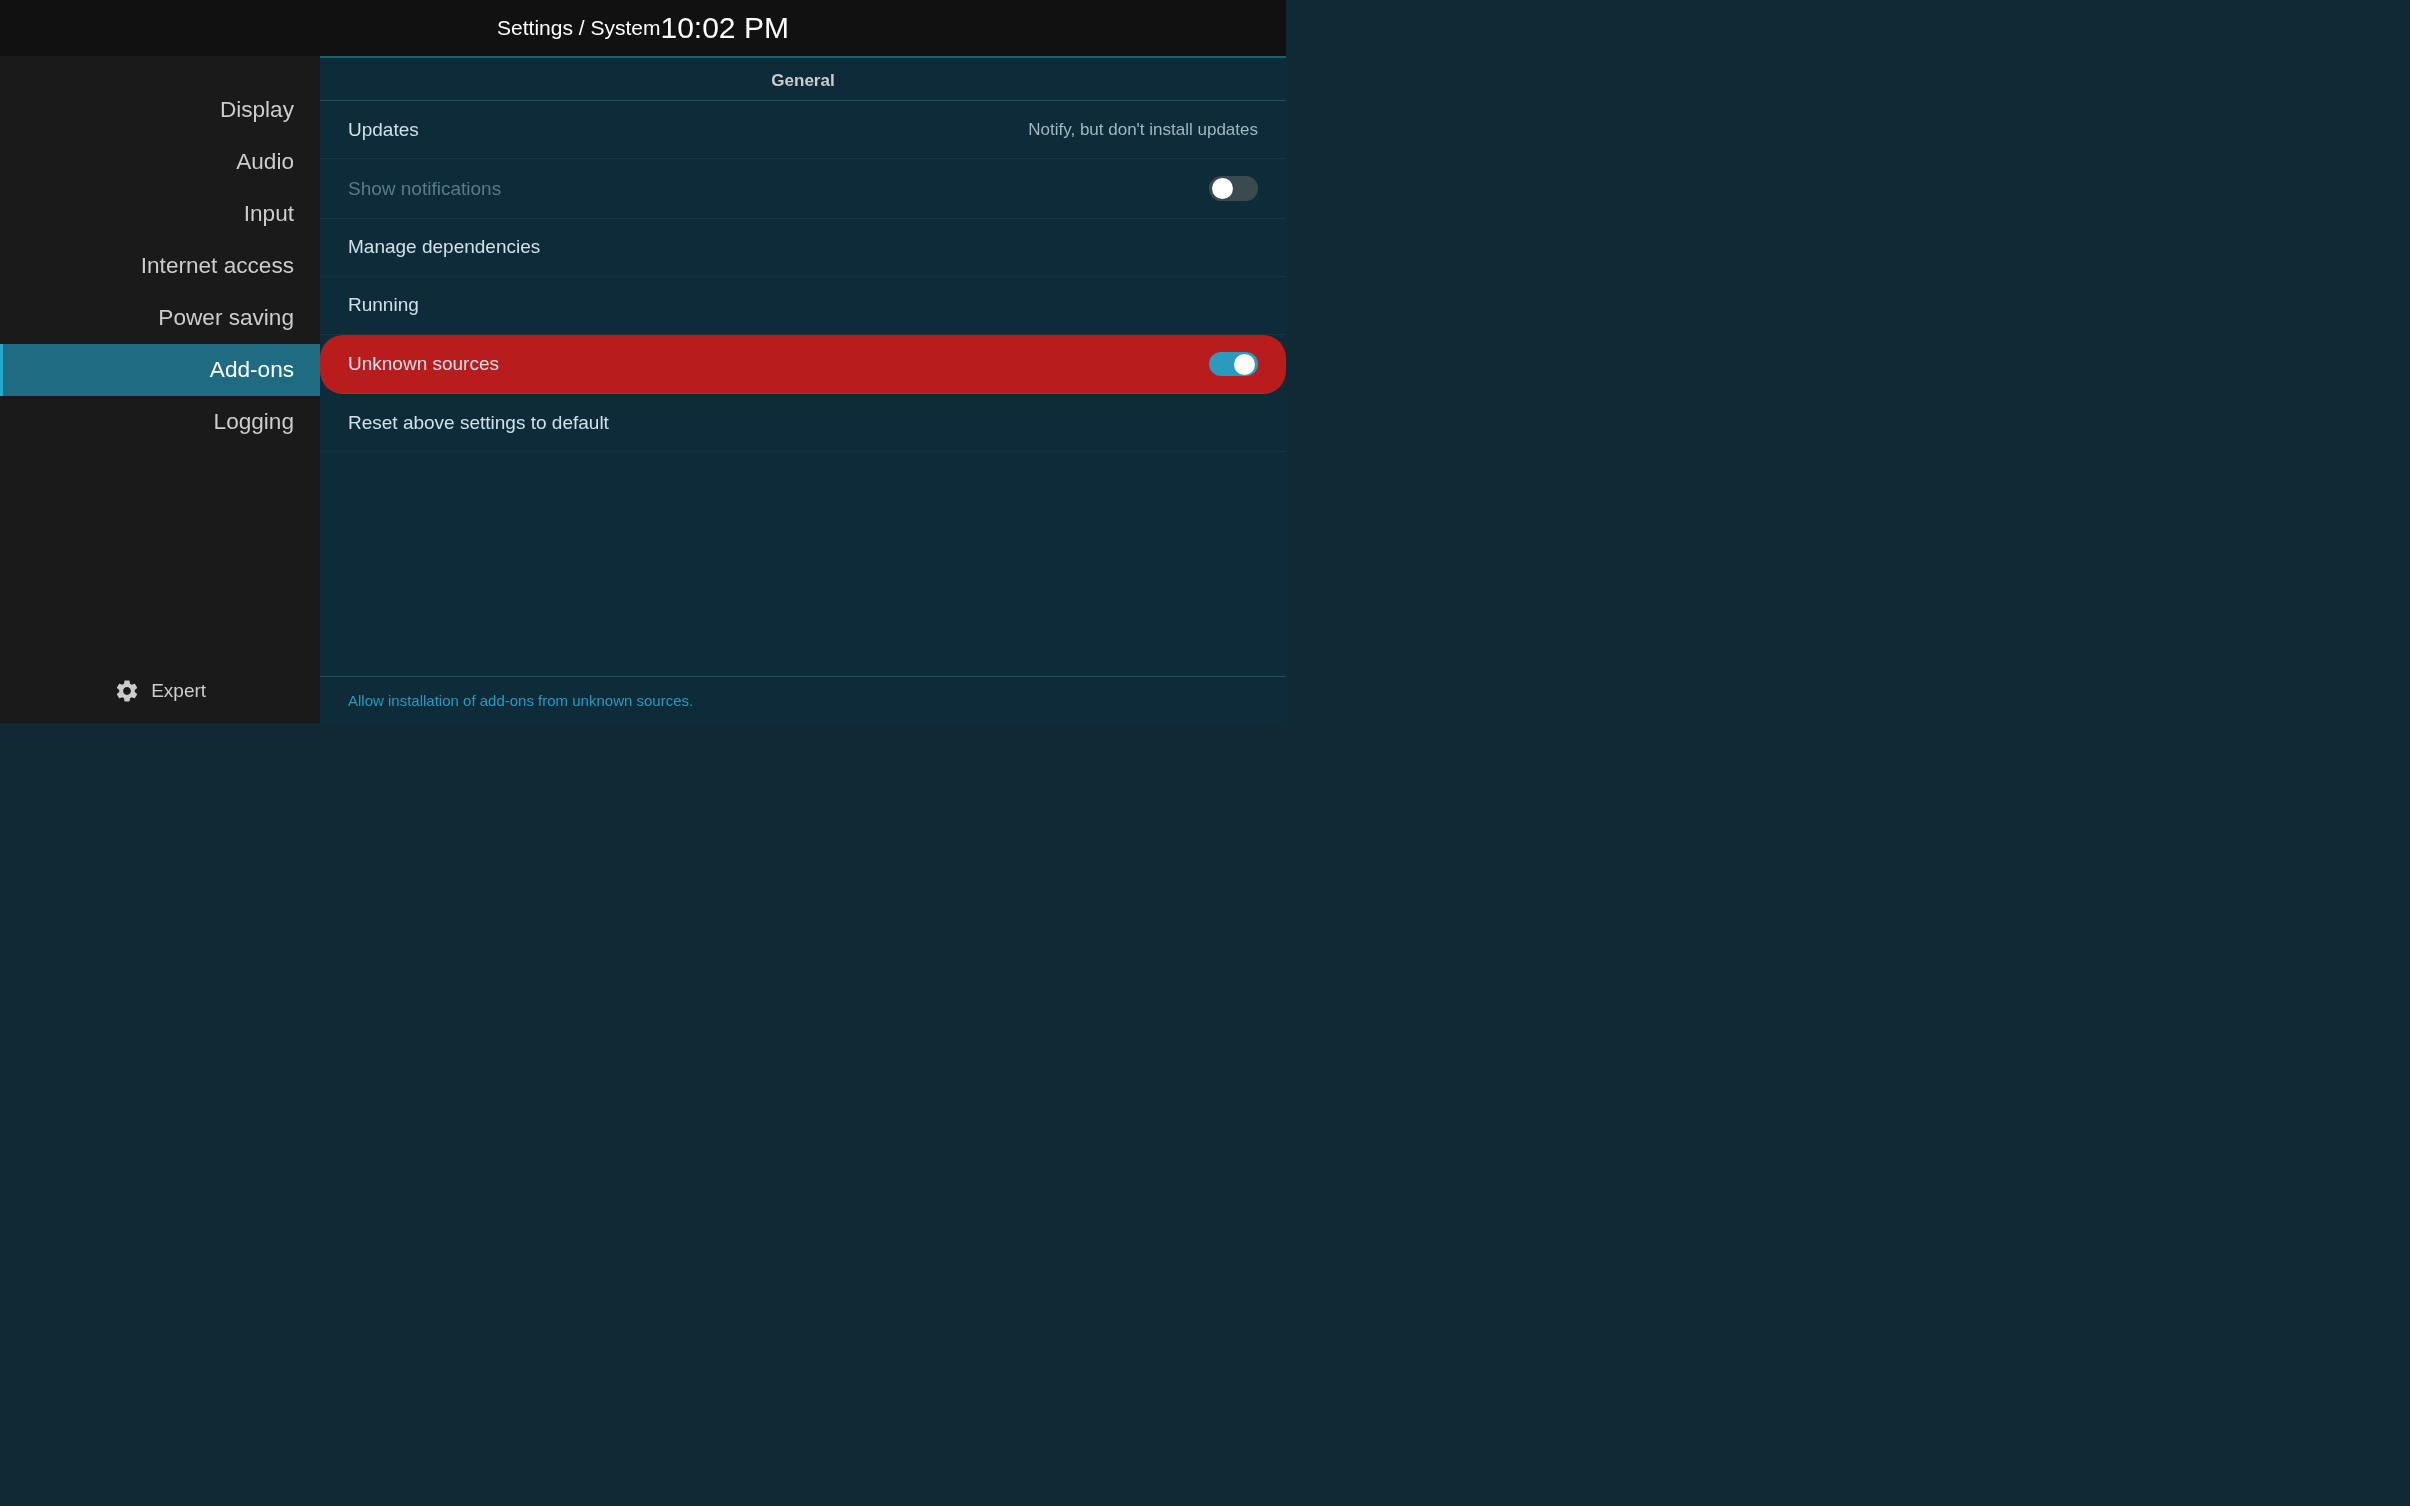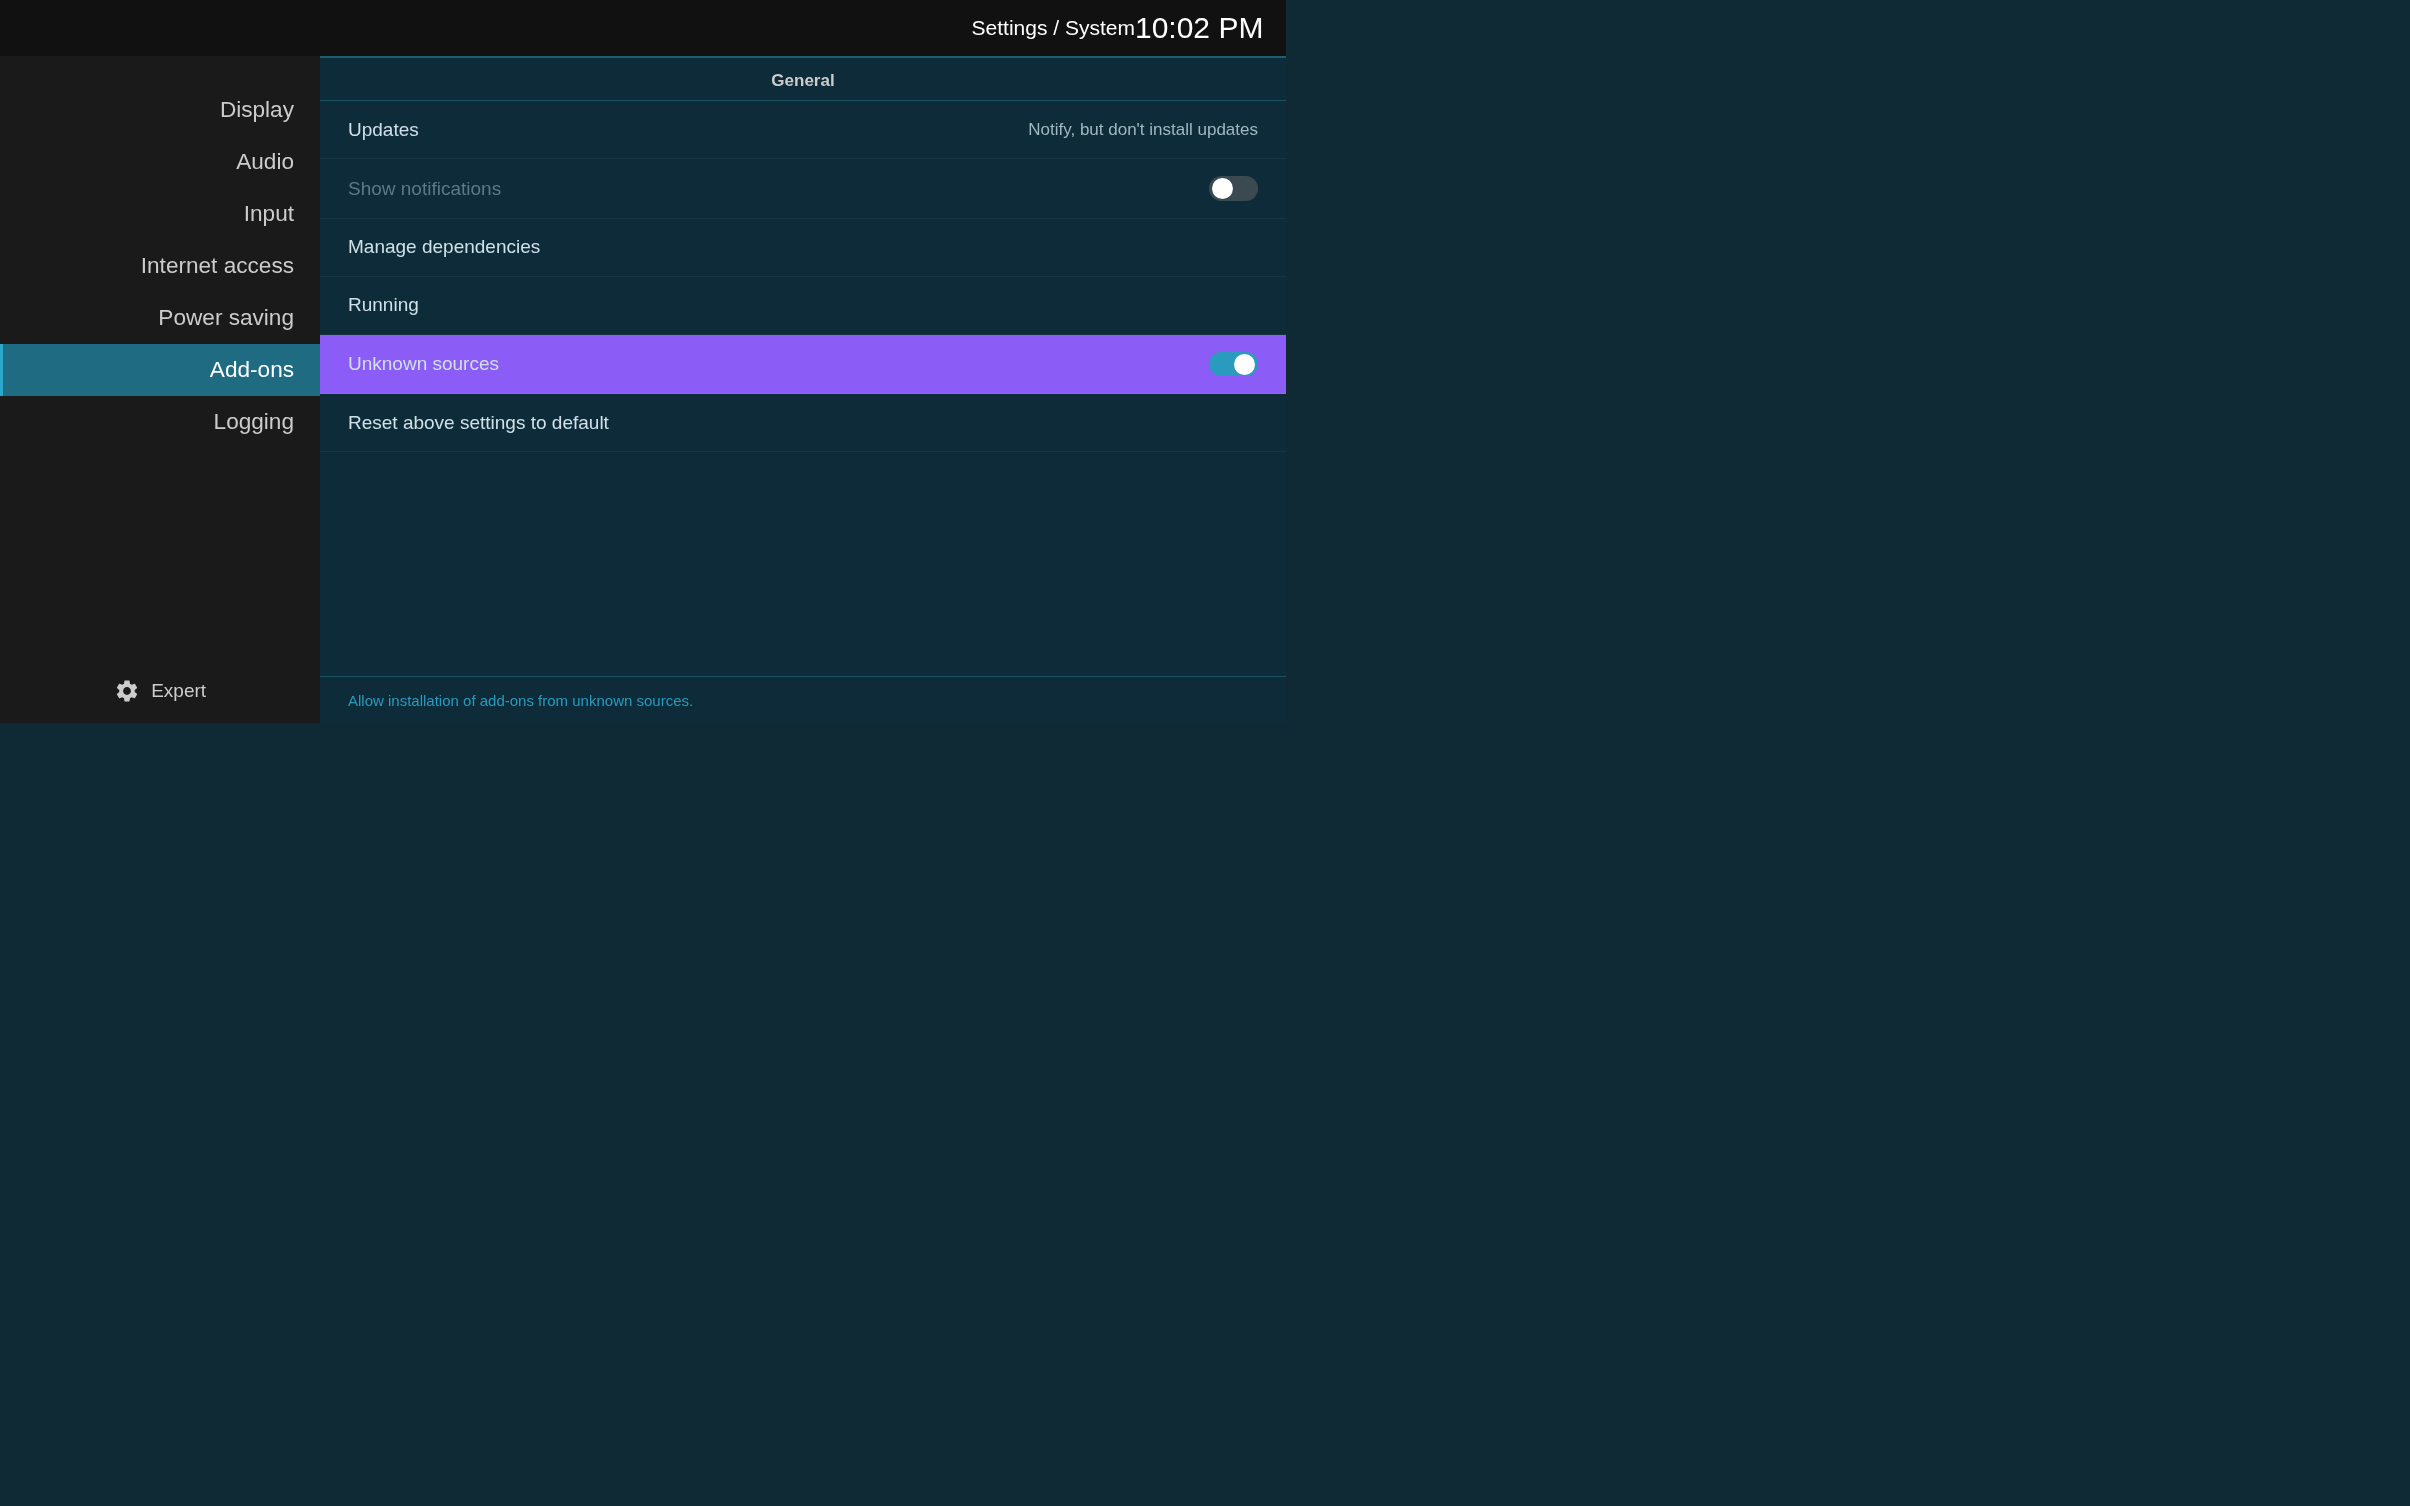--- a/index.html
+++ b/index.html
@@ -15,21 +15,21 @@
     }
 
     
     .header {
       position: absolute;
       top: 0; left: 0; right: 0;
       height: 56px;
       background: #111111;
       display: flex;
       align-items: center;
-      justify-content: flex-end;
+      justify-content: center;
       padding: 0 22.6px;
       z-index: 10;
     }
 
     .header-title {
       font-size: 21px;
       font-weight: 300;
       color: #ffffff;
     }
 
@@ -128,21 +128,22 @@
       align-items: center;
       justify-content: space-between;
       padding: 17px 28px;
       border-bottom: 0.9px solid rgba(255,255,255,0.05);
       cursor: pointer;
       min-height: 58px;
       gap: 11px;
     }
 
     .setting-row.active-row {
-      background: #8b5cf6;
+      background: #b91c1c;
+      border-radius: 23px;
     }
 
     .setting-row.disabled .setting-label {
       color: #5a7a88;
     }
 
     .setting-label {
       font-size: 19px;
       font-weight: 300;
       color: #d0e0e8;

